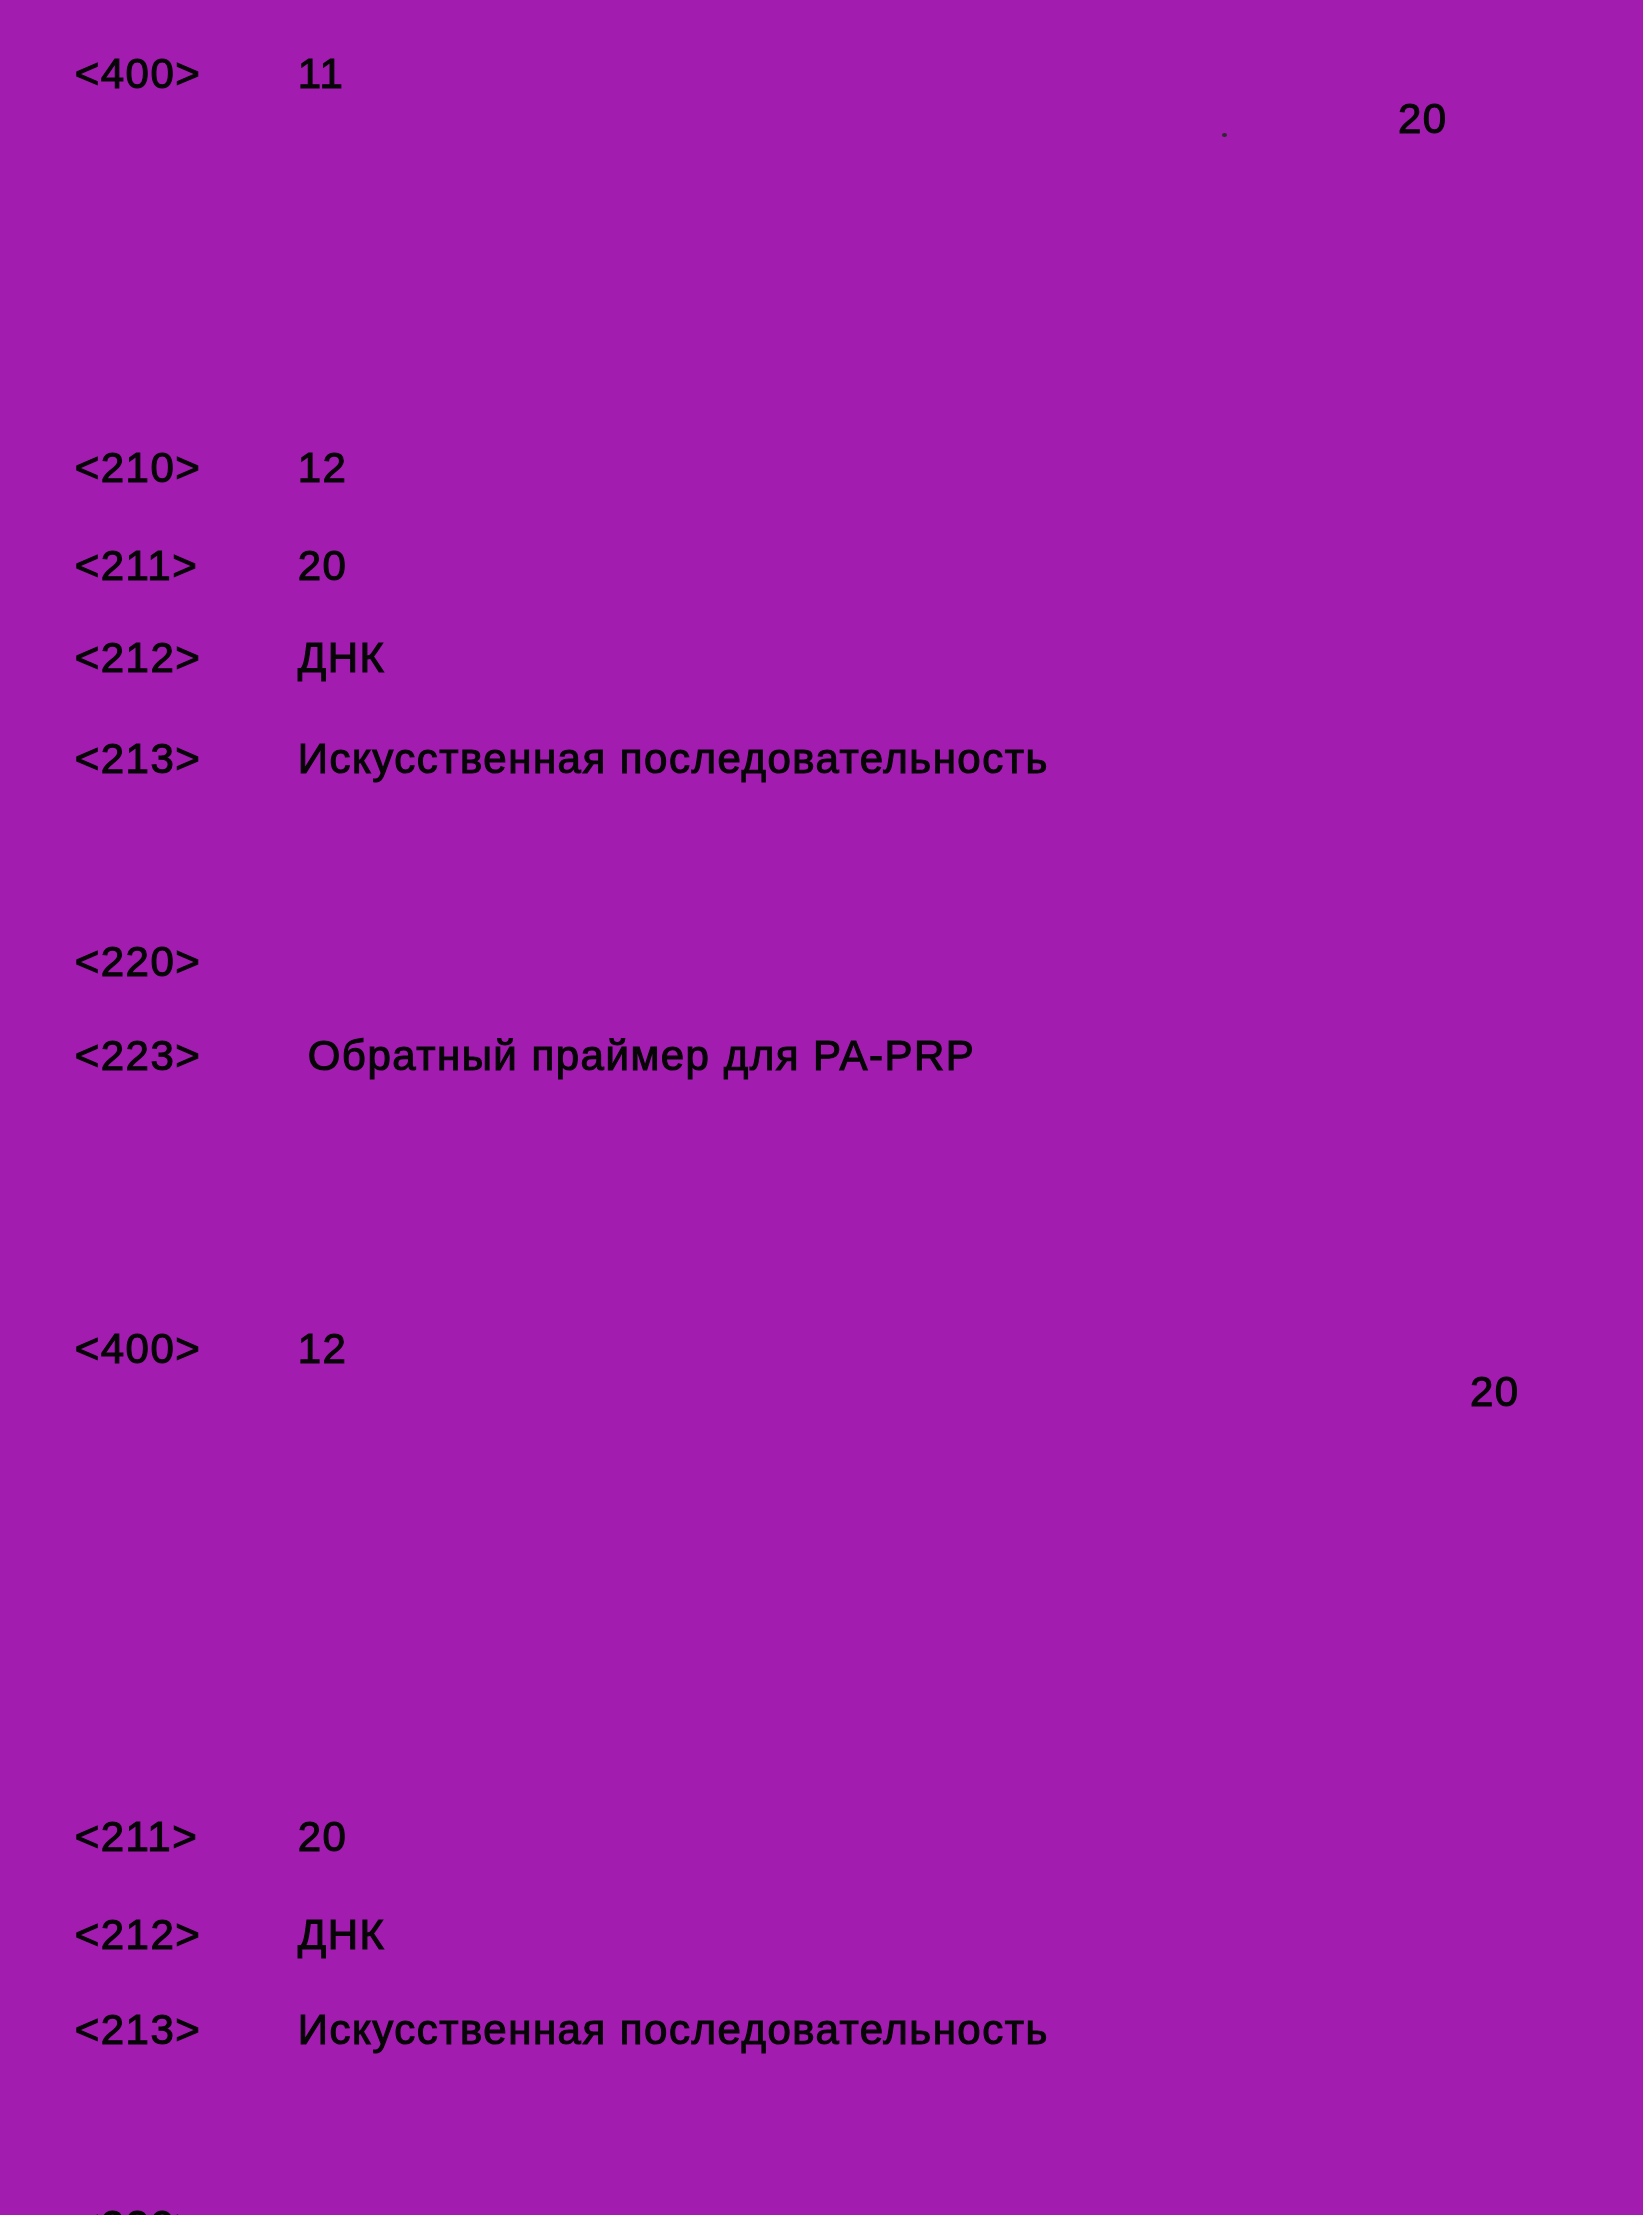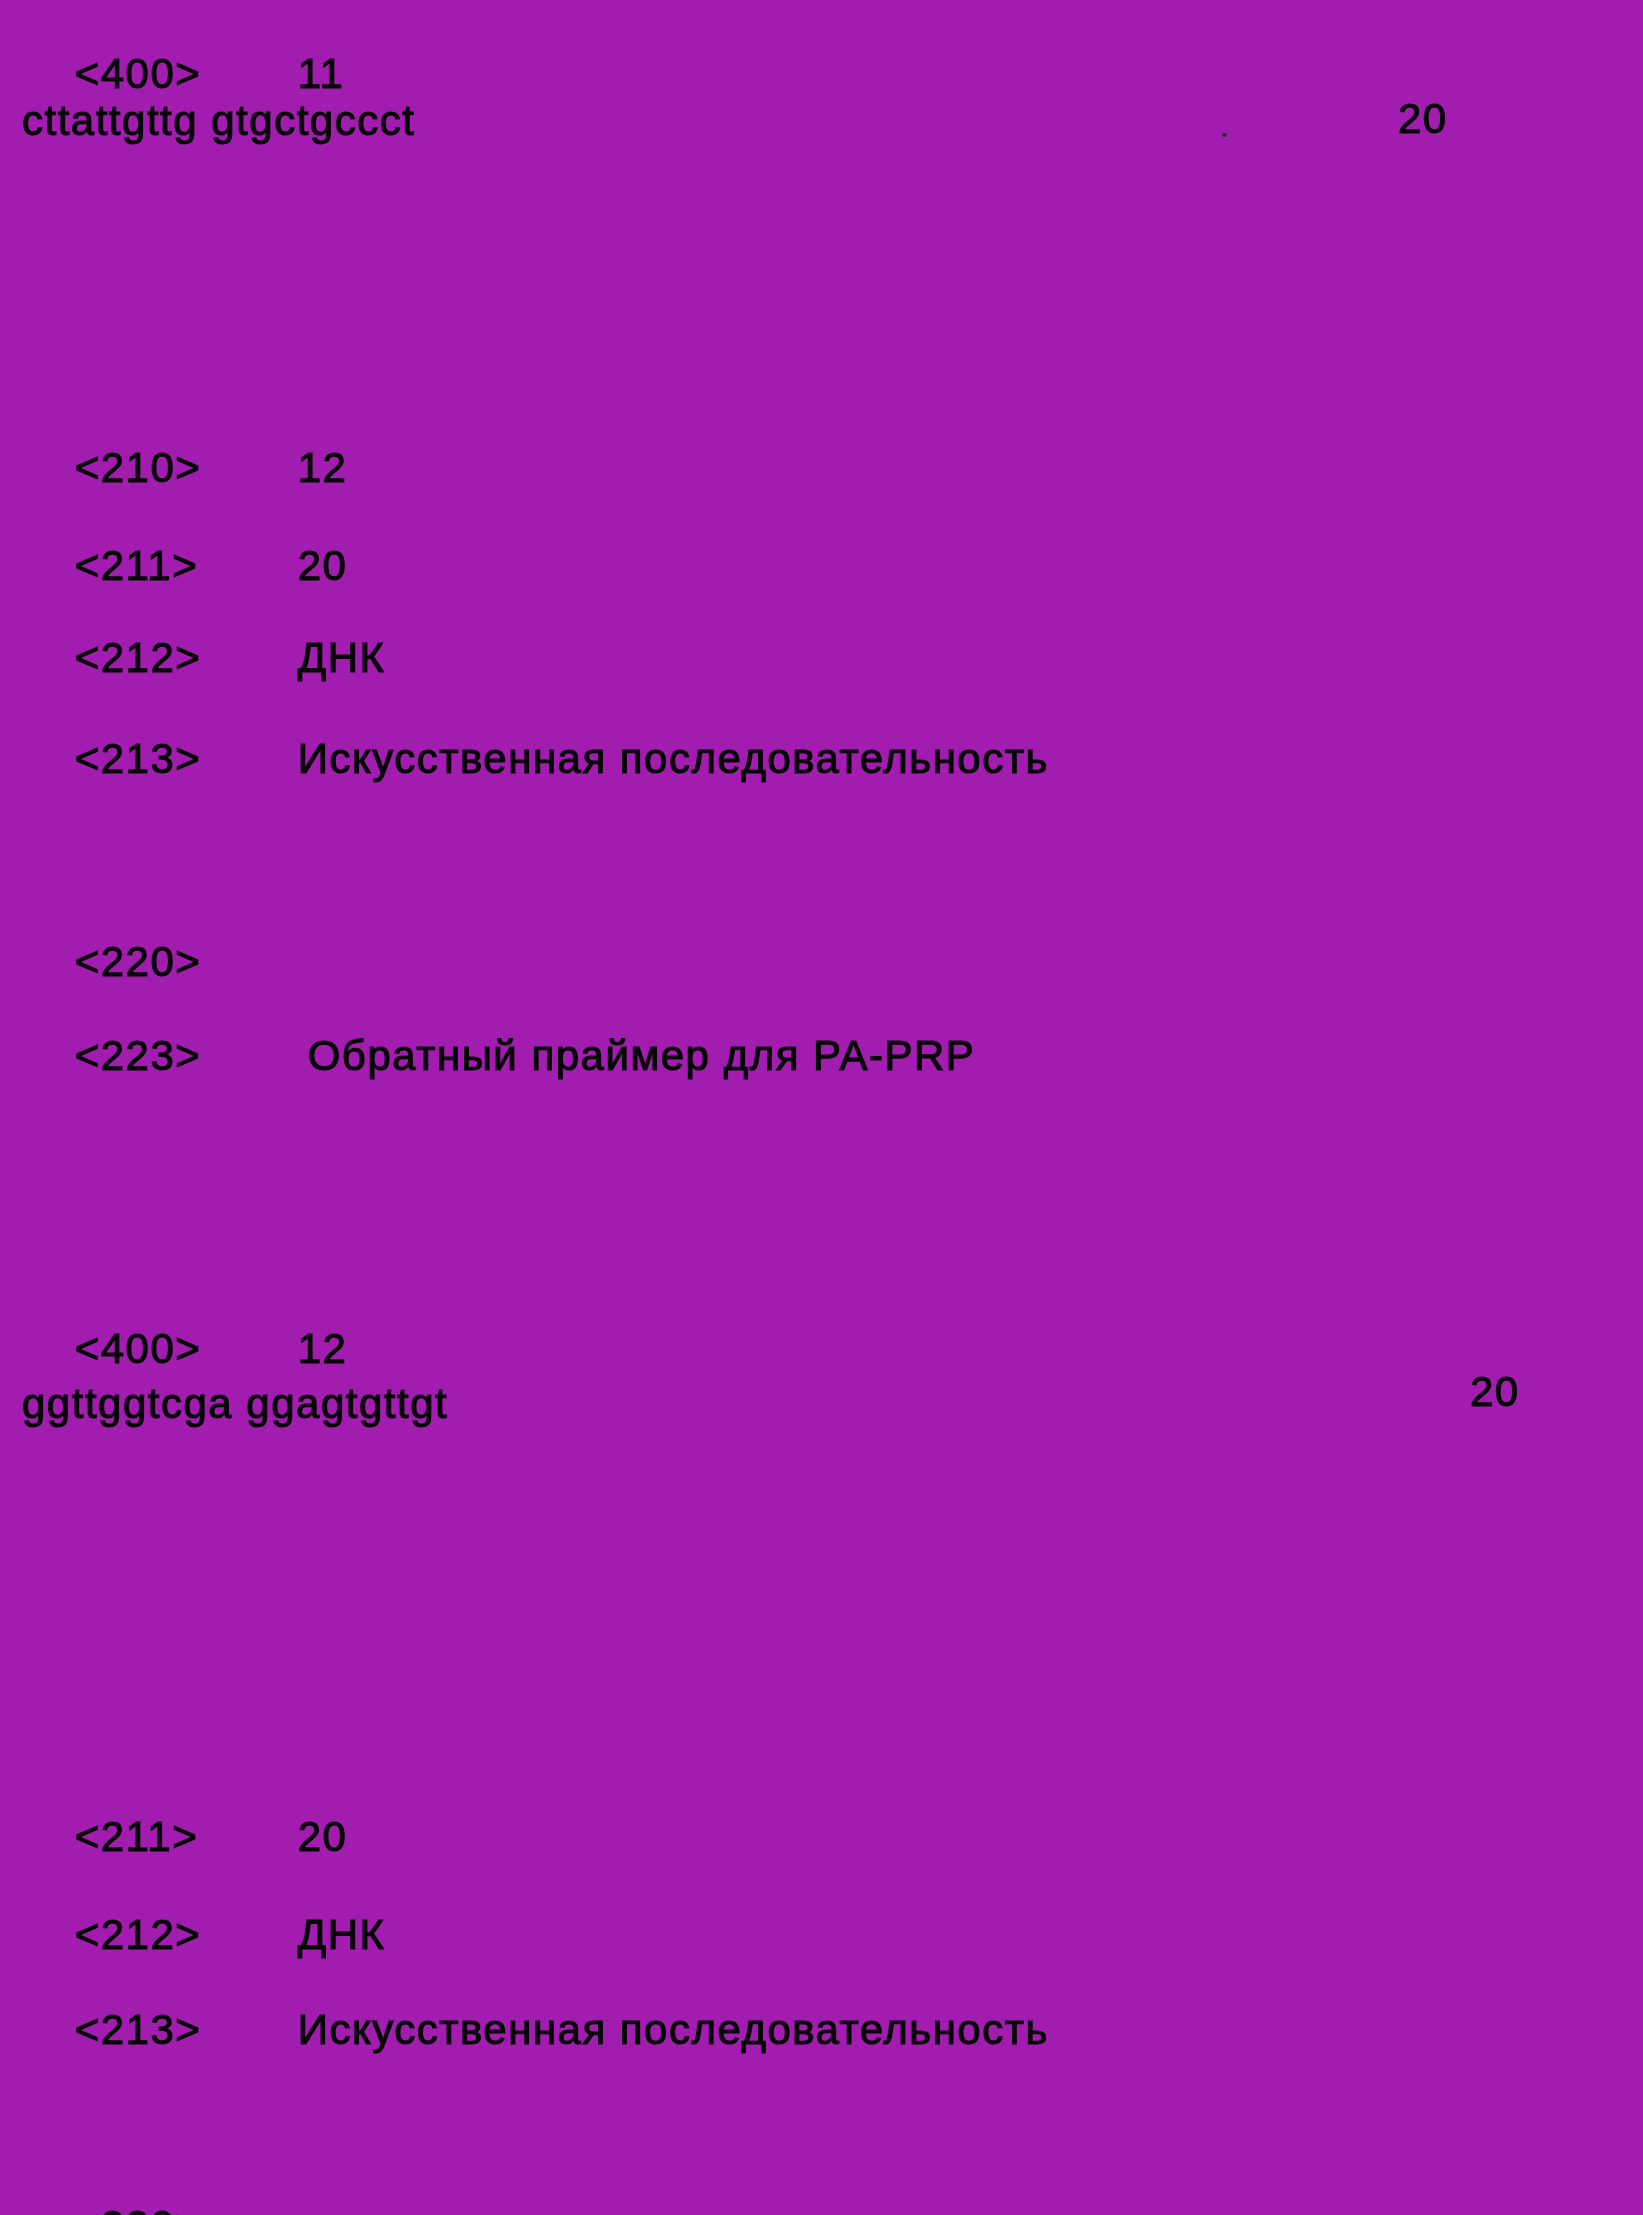--- a/index.html
+++ b/index.html
@@ -38,21 +38,20 @@
 </style>
 </head>
 <body>
 
 <div id="page">
 
   <div class="row" style="top:11px">
     <span class="tag">&lt;400&gt;</span><span class="val">11</span>
   </div>
 
-  <div class="seq" style="top:100px">cttattgttg gtgctgccct</div>
   <div class="num" style="top:98px; left:1398px">20</div>
   <div class="speck" style="left:1222px; top:133px"></div>
 
   <div class="row" style="top:405px">
     <span class="tag">&lt;210&gt;</span><span class="val">12</span>
   </div>
 
   <div class="row" style="top:503px">
     <span class="tag">&lt;211&gt;</span><span class="val">20</span>
   </div>
@@ -70,21 +69,20 @@
   </div>
 
   <div class="row" style="top:993px">
     <span class="tag">&lt;223&gt;</span><span class="val indent">Обратный праймер для PA-PRP</span>
   </div>
 
   <div class="row" style="top:1286px">
     <span class="tag">&lt;400&gt;</span><span class="val">12</span>
   </div>
 
-  <div class="seq" style="top:1383px">ggttggtcga ggagtgttgt</div>
   <div class="num" style="top:1371px; left:1470px">20</div>
 
 
   <div class="row" style="top:1774px">
     <span class="tag">&lt;211&gt;</span><span class="val">20</span>
   </div>
 
   <div class="row" style="top:1872px">
     <span class="tag">&lt;212&gt;</span><span class="val">ДНК</span>
   </div>

